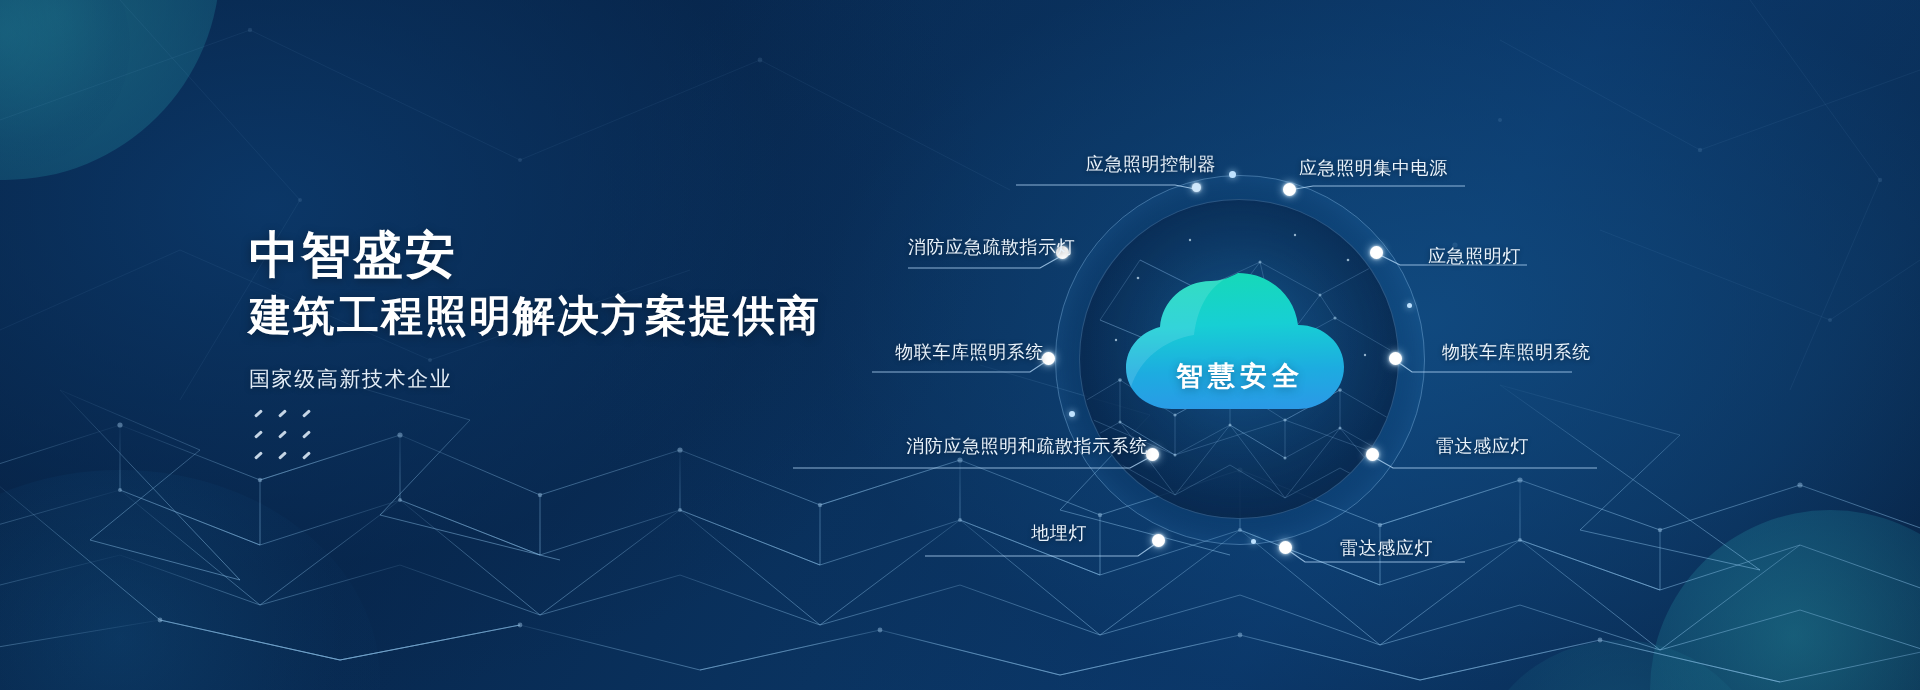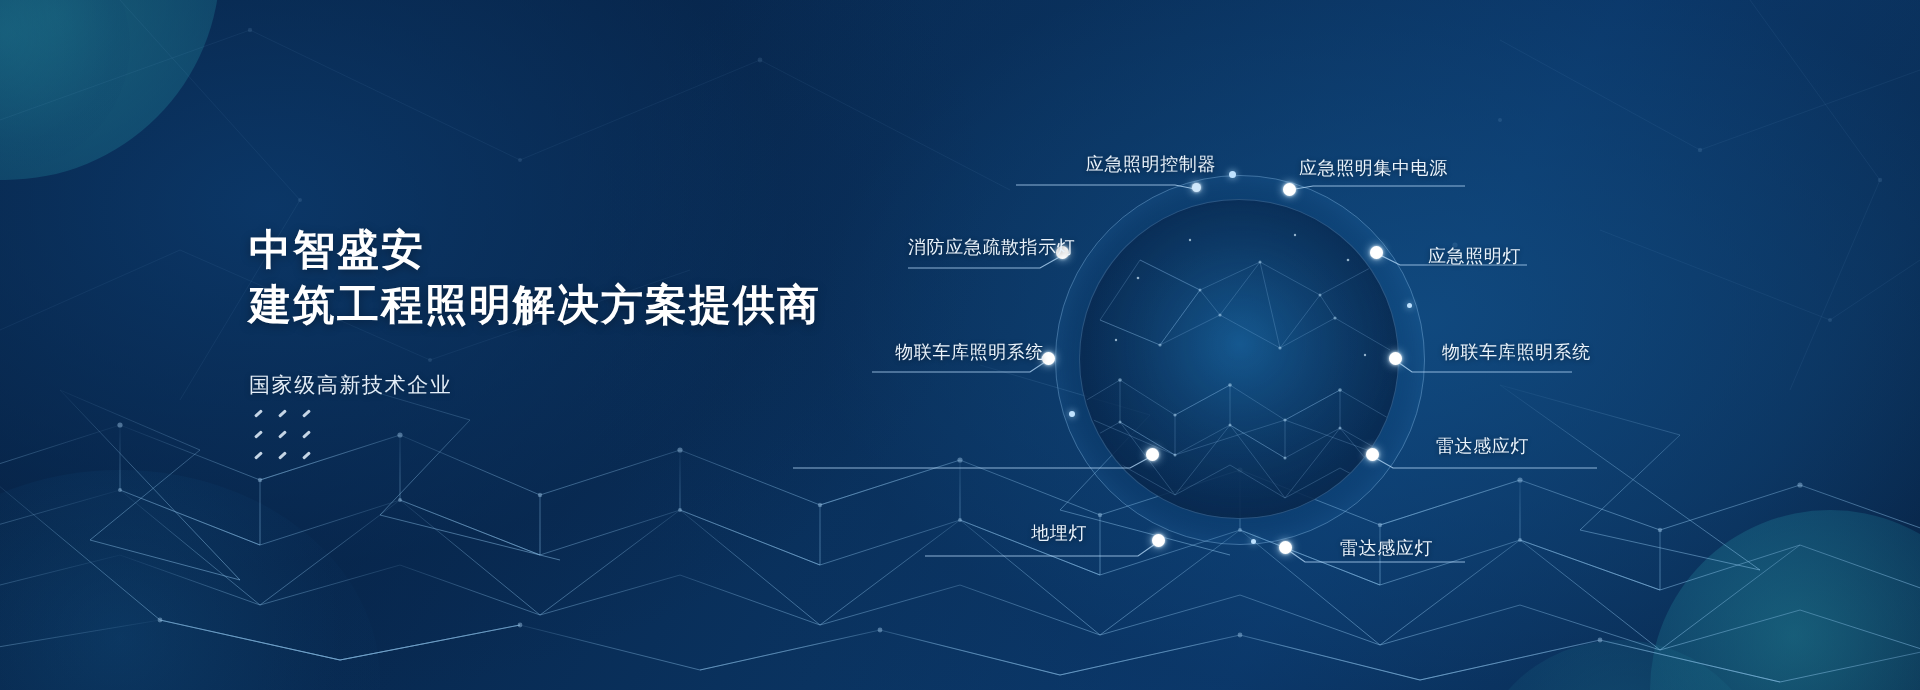--- a/index.html
+++ b/index.html
@@ -73,24 +73,24 @@
     left: 249px;
     top: 222px;
   }
   .headline-line {
     color: #ffffff;
     font-weight: bold;
     letter-spacing: 2px;
     line-height: 1.32;
     text-shadow: 0 2px 10px rgba(0,0,0,0.35);
   }
-  .headline-1 { font-size: 42px; }
+  .headline-1 { font-size: 50px; }
   .headline-2 { font-size: 42px; }
   .subtitle {
-    margin-top: 38px;
+    margin-top: 22px;
     color: #e3edf7;
     font-size: 21px;
     letter-spacing: 1.6px;
     font-weight: normal;
     text-shadow: 0 1px 6px rgba(0,0,0,0.3);
   }
   .dot-grid {
     position: absolute;
     left: 254px;
     top: 412px;
@@ -358,20 +358,49 @@
           </g>
         </g>
       </svg>
     </div>
 
     <div class="ring-tick" style="width:7px;height:7px;left:174px;top:-4px;"></div>
     <div class="ring-tick" style="width:5px;height:5px;left:352px;top:128px;"></div>
     <div class="ring-tick" style="width:6px;height:6px;left:14px;top:236px;"></div>
     <div class="ring-tick" style="width:5px;height:5px;left:196px;top:364px;"></div>
 
+    <div class="cloud-wrap">
+      <svg class="cloud-svg" width="260" height="175" viewBox="0 0 260 175">
+        <defs>
+          <linearGradient id="cloudGrad" x1="0.45" y1="0" x2="0.5" y2="1">
+            <stop offset="0%" stop-color="#16d9b8"></stop>
+            <stop offset="38%" stop-color="#17cfd4"></stop>
+            <stop offset="72%" stop-color="#1dace0"></stop>
+            <stop offset="100%" stop-color="#2a9ae6"></stop>
+          </linearGradient>
+        </defs>
+        <path fill="url(#cloudGrad)" d="
+          M128,10
+          C160,10 185,33 188,62
+          C214,62 234,81 234,104
+          C234,128 213,146 188,146
+          L62,146
+          C36,146 16,128 16,105
+          C16,85 30,69 50,64
+          C52,38 74,18 101,18
+          C110,18 119,15 128,10 Z"></path>
+        <path fill="rgba(255,255,255,0.12)" d="
+          M101,18 C74,18 52,38 50,64 C30,69 16,85 16,105
+          C16,112 18,118 21,124
+          C30,96 54,77 84,72
+          C88,42 100,24 118,14
+          C112,16 107,18 101,18 Z"></path>
+      </svg>
+      <div class="cloud-label">智慧安全</div>
+    </div>
   </div>
 
   <svg class="connectors" viewBox="0 0 1920 690">
     <g stroke="rgba(185,222,252,0.75)" stroke-width="1.2" fill="none">
 
       <path d="M1016,185 L1175,185 L1200,190"></path>
 
       <path d="M1289,190 L1313,186 L1465,186"></path>
 
       <path d="M908,268 L1040,268 L1063,255"></path>
@@ -406,20 +435,21 @@
     <div class="node-dot" style="left:1370px; top:246px;"></div>
     <div class="node-label right" style="left:1428px; top:244px;">应急照明灯</div>
 
     <div class="node-dot" style="left:1042px; top:352px;"></div>
     <div class="node-label left" style="left:872px; top:340px; width:172px;">物联车库照明系统</div>
 
     <div class="node-dot" style="left:1389px; top:352px;"></div>
     <div class="node-label right" style="left:1442px; top:340px;">物联车库照明系统</div>
 
     <div class="node-dot" style="left:1146px; top:448px;"></div>
+    <div class="node-label left" style="left:793px; top:434px; width:355px;">消防应急照明和疏散指示系统</div>
 
     <div class="node-dot" style="left:1366px; top:448px;"></div>
     <div class="node-label right" style="left:1436px; top:434px;">雷达感应灯</div>
 
     <div class="node-dot" style="left:1152px; top:534px;"></div>
     <div class="node-label left" style="left:875px; top:521px; width:212px;">地埋灯</div>
 
     <div class="node-dot" style="left:1279px; top:541px;"></div>
     <div class="node-label right" style="left:1340px; top:536px;">雷达感应灯</div>
 

